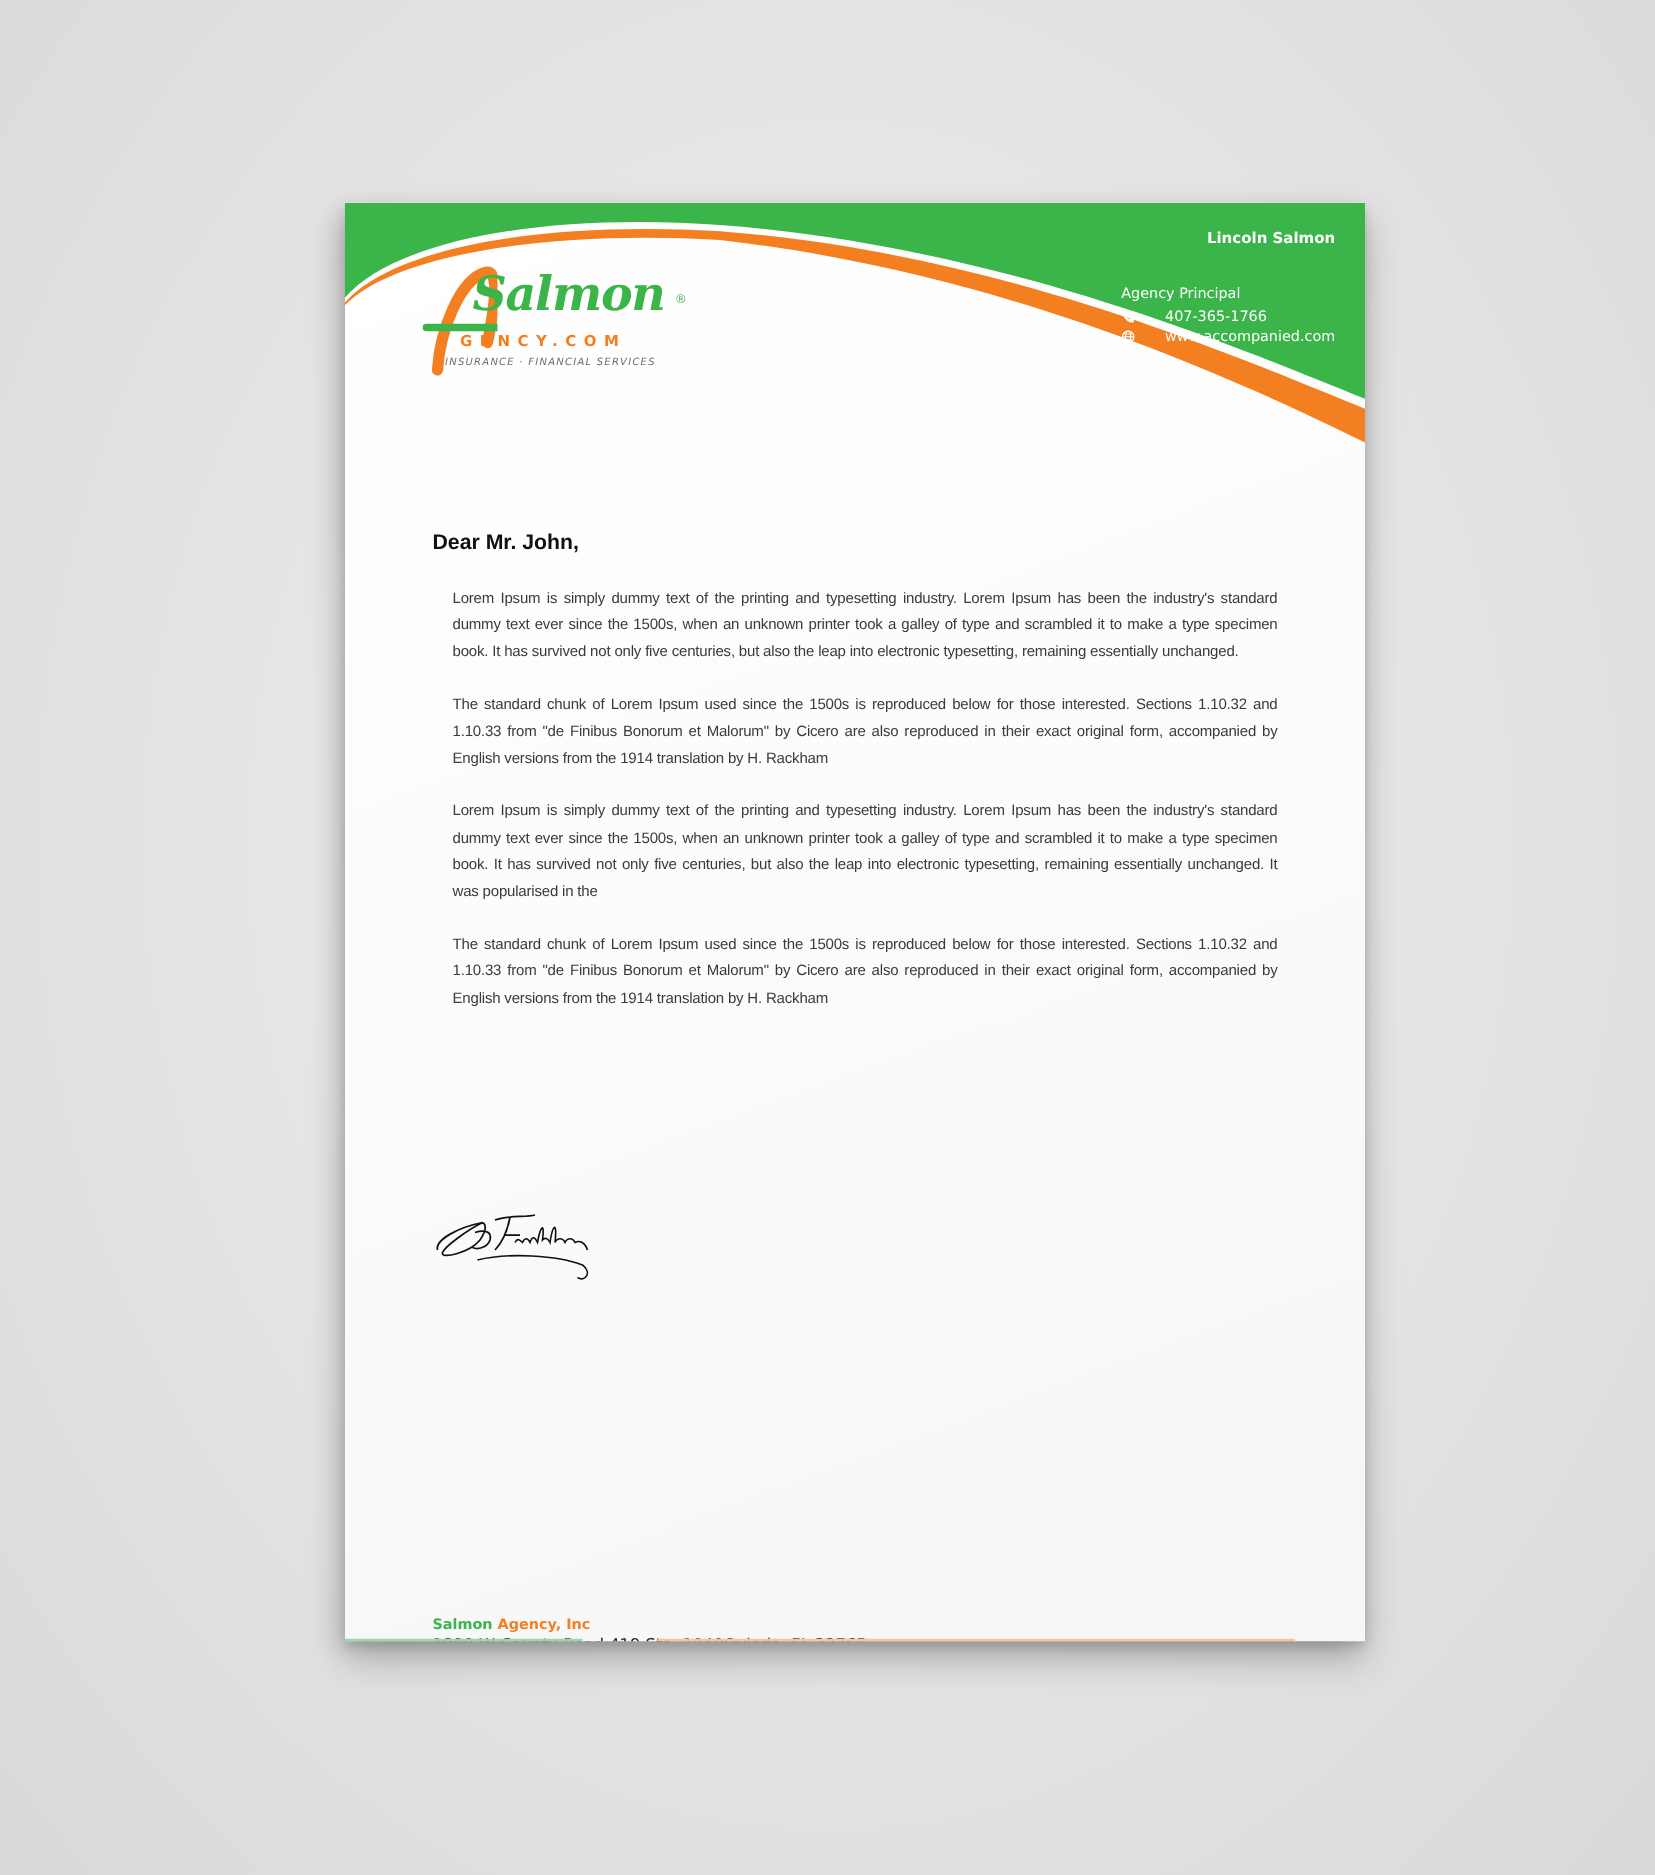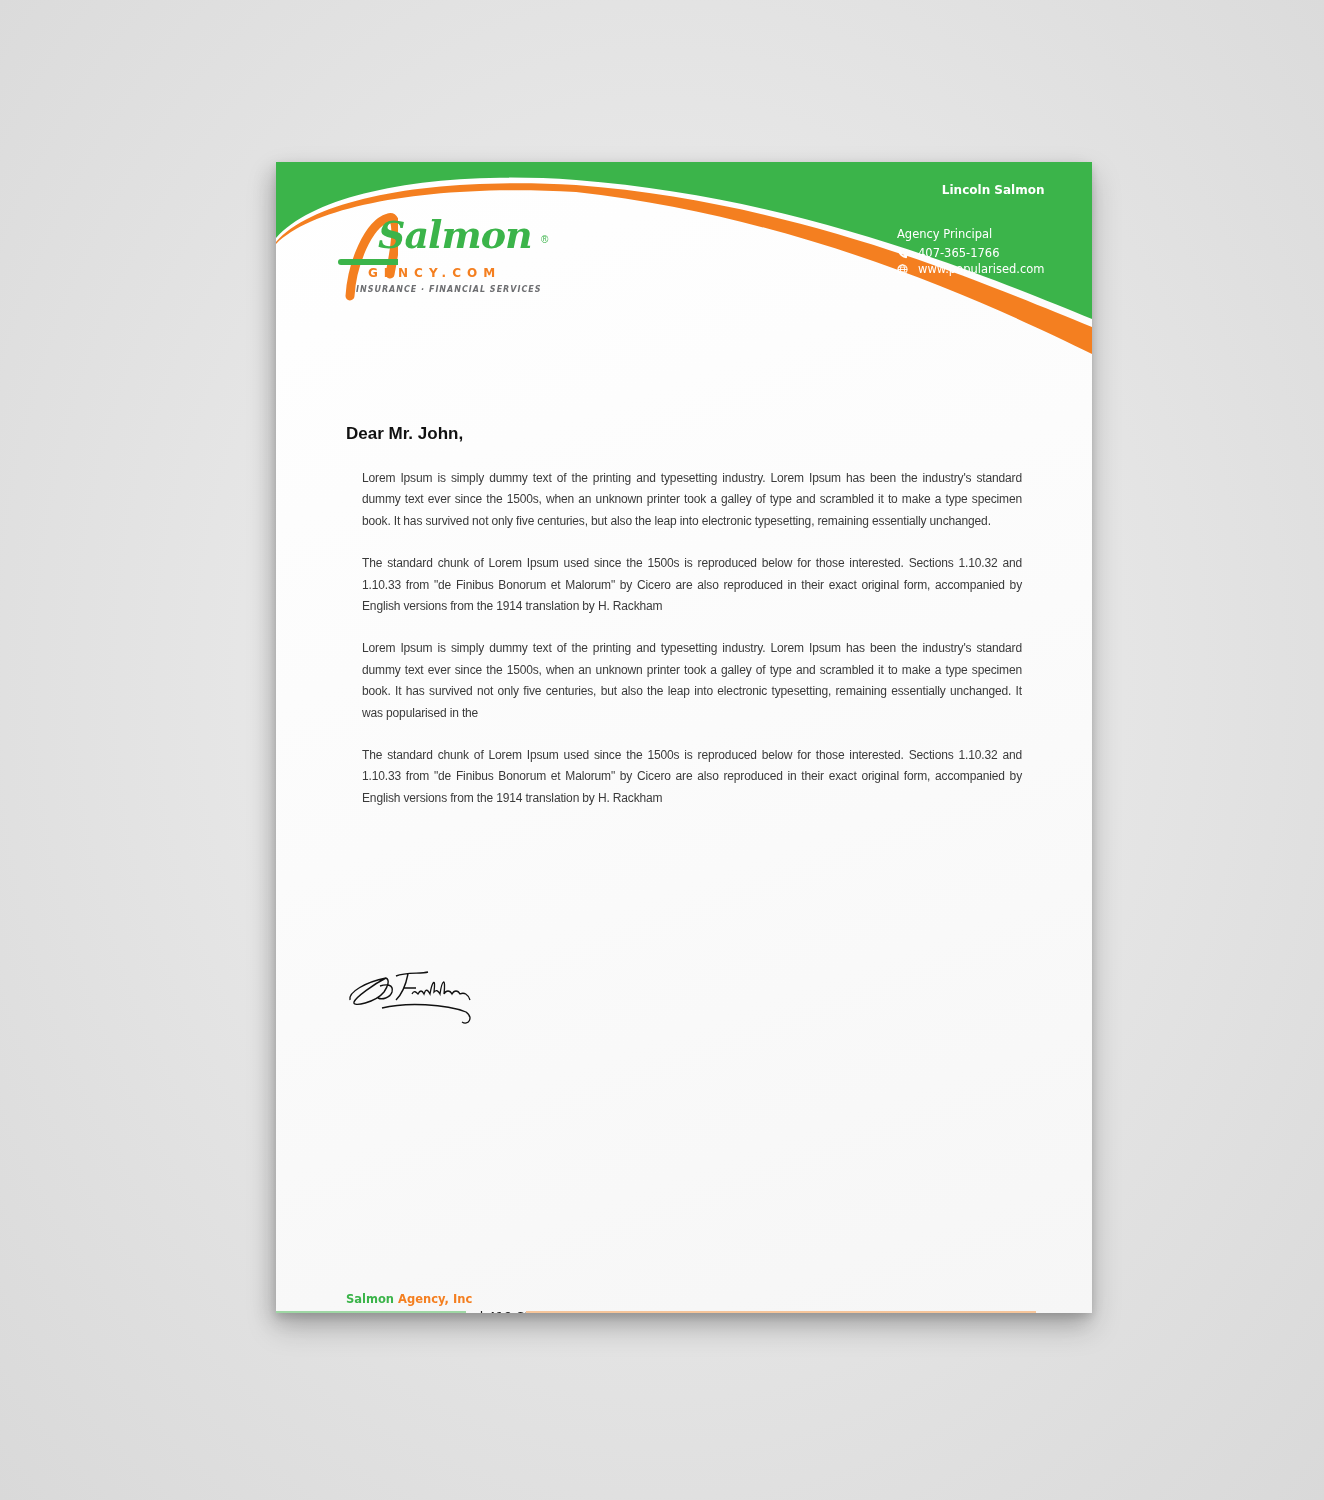--- a/index.html
+++ b/index.html
@@ -21,29 +21,29 @@
     position: absolute; left: 40px; top: 8px; font-family: "DejaVu Serif", serif;
     font-style: italic; font-weight: bold; font-size: 38px; color: #3bb44a; letter-spacing: -1px;
   }
   .logo-reg { position: absolute; left: 203px; top: 30px; font-size: 10px; color: #3bb44a; }
   .logo-agency {
     position: absolute; left: 30px; top: 62px; font-family: "DejaVu Sans", sans-serif;
     font-weight: bold; font-size: 12px; color: #f47f20; letter-spacing: 6px; text-align: center;
   }
   .logo-tagline {
     position: absolute; left: 18px; top: 81px; font-family: "DejaVu Sans", sans-serif;
-    font-weight: bold; font-style: italic; font-size: 8px; color: #6d6e71; letter-spacing: 1px; white-space: nowrap;
+    font-weight: normal; font-style: italic; font-size: 8px; color: #6d6e71; letter-spacing: 1px; white-space: nowrap;
   }
   .contact {
     position: absolute; left: 621px; top: 20px; color: #ffffff;
     font-family: "DejaVu Sans", sans-serif; font-size: 11.5px; line-height: 16px;
   }
   .contact .name { font-weight: bold; font-size: 12px; text-align: right; }
   .contact .role { font-size: 11.5px; margin-bottom: 3px; margin-top: 28px; }
-  .contact .row { display: flex; align-items: center; gap: 10px; text-align: right; }
+  .contact .row { display: flex; align-items: center; gap: 24px; text-align: right; }
   .contact .ico { width: 11px; height: 11px; display: inline-block; }
   .body-text {
     position: absolute; left: 70px; top: 262px; width: 676px;
     color: #3a3a3a; font-family: "Liberation Sans", sans-serif;
   }
   .salutation { font-weight: bold; font-size: 17px; color: #111; margin: 0 0 24px 0; }
   .para { font-size: 12px; line-height: 21.4px; margin: 0 0 21px 16px; text-align: justify; letter-spacing: -0.15px; }
   .signature { position: absolute; left: 70px; top: 800px; width: 130px; height: 70px; }
   .footer { position: absolute; left: 70px; top: 1095px; font-family: "DejaVu Sans", sans-serif; }
   .footer .co { font-weight: bold; font-size: 11.5px; margin-top: 35px; }
@@ -87,21 +87,21 @@
       <span>407-365-1766</span>
     </div>
     <div class="row">
       <svg class="ico" viewBox="0 0 12 12">
         <circle cx="6" cy="6" r="5" fill="none" stroke="#fff" stroke-width="1.2"></circle>
         <ellipse cx="6" cy="6" rx="2.2" ry="5" fill="none" stroke="#fff" stroke-width="1"></ellipse>
         <line x1="1" y1="6" x2="11" y2="6" stroke="#fff" stroke-width="1"></line>
         <line x1="2" y1="3.5" x2="10" y2="3.5" stroke="#fff" stroke-width="0.8"></line>
         <line x1="2" y1="8.5" x2="10" y2="8.5" stroke="#fff" stroke-width="0.8"></line>
       </svg>
-      <span>www.popularised.com</span>
+      <span>www.accompanied.com</span>
     </div>
   </div>
 
   <div class="body-text">
     <p class="salutation">Dear Mr. John,</p>
     <p class="para">Lorem Ipsum is simply dummy text of the printing and typesetting industry. Lorem Ipsum has been the industry's standard dummy text ever since the 1500s, when an unknown printer took a galley of type and scrambled it to make a type specimen book. It has survived not only five centuries, but also the leap into electronic typesetting, remaining essentially unchanged.</p>
     <p class="para">The standard chunk of Lorem Ipsum used since the 1500s is reproduced below for those interested. Sections 1.10.32 and 1.10.33 from "de Finibus Bonorum et Malorum" by Cicero are also reproduced in their exact original form, accompanied by English versions from the 1914 translation by H. Rackham</p>
     <p class="para">Lorem Ipsum is simply dummy text of the printing and typesetting industry. Lorem Ipsum has been the industry's standard dummy text ever since the 1500s, when an unknown printer took a galley of type and scrambled it to make a type specimen book. It has survived not only five centuries, but also the leap into electronic typesetting, remaining essentially unchanged. It was popularised in the</p>
     <p class="para">The standard chunk of Lorem Ipsum used since the 1500s is reproduced below for those interested. Sections 1.10.32 and 1.10.33 from "de Finibus Bonorum et Malorum" by Cicero are also reproduced in their exact original form, accompanied by English versions from the 1914 translation by H. Rackham</p>
   </div>

